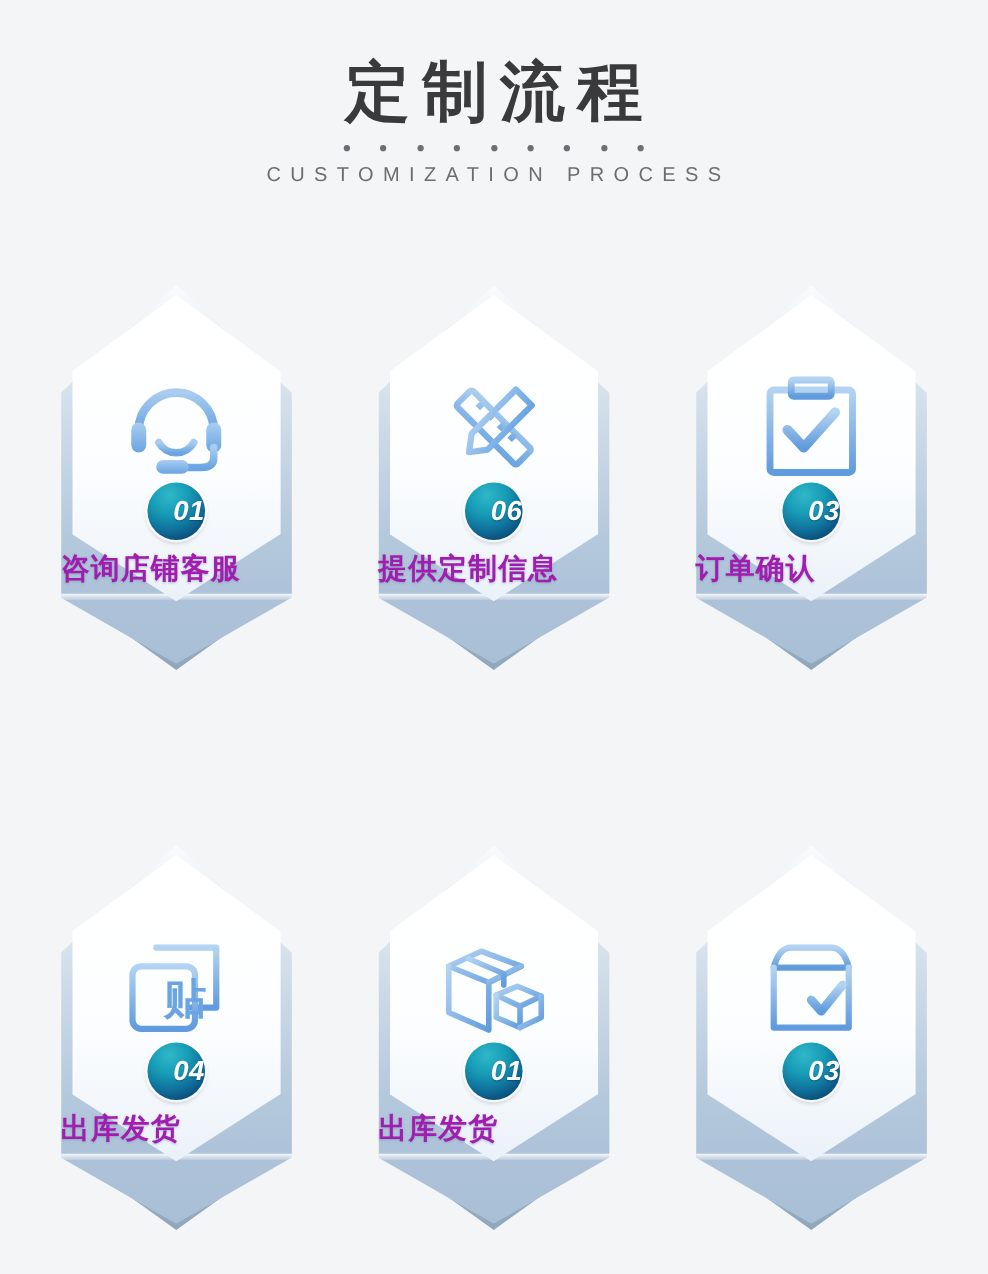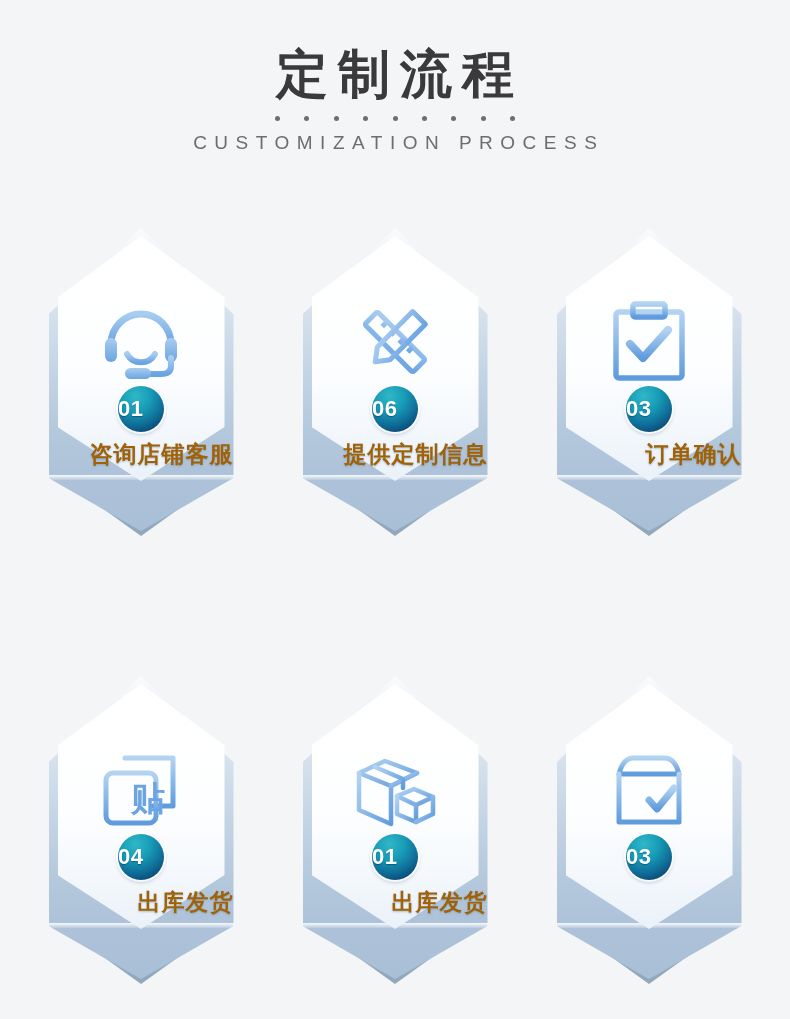--- a/index.html
+++ b/index.html
@@ -41,21 +41,21 @@
     align-items: center;
   }
   .dot {
     width: 5px;
     height: 5px;
     border-radius: 50%;
     background: #6e6e72;
   }
   .subtitle {
     margin: 11px 0 0;
-    font-size: 19px;
+    font-size: 16px;
     letter-spacing: 7.5px;
     text-indent: 7.5px;
     color: #6d6d70;
     font-family: "Liberation Sans", sans-serif;
   }
 
   
   .steps {
     position: absolute;
     top: 228px;
@@ -158,41 +158,42 @@
     left: 50%;
     top: 158px;
     transform: translateX(-50%);
     width: 46px;
     height: 46px;
     border-radius: 50%;
     background: radial-gradient(circle at 38% 22%, #2fb8c8 0%, #179bb6 34%, #0f6f99 62%, #0b3f6e 88%, #0a2f57 100%);
     box-shadow: 0 0 0 2px rgba(255,255,255,.85), 0 2px 4px rgba(20,50,80,.30);
     display: flex;
     align-items: center;
-    justify-content: flex-start;
+    justify-content: flex-end;
+    font-style: italic;
   }
   .badge-num {
     color: #ffffff;
     font-size: 22px;
     font-weight: bold;
     letter-spacing: .5px;
     font-family: "Liberation Sans", sans-serif;
     text-shadow: 0 1px 1px rgba(0,40,70,.45);
   }
 
   
   .step-label {
     position: absolute;
     left: 0;
     top: 211px;
     width: 185px;
-    text-align: right;
+    text-align: left;
     font-size: 23px;
     font-weight: bold;
-    color: #a16207;
+    color: #a21caf;
     letter-spacing: 1px;
     font-family: "DejaVu Sans", "Liberation Sans", sans-serif;
     text-shadow: 0 1px 2px rgba(110,140,170,.55);
   }
 </style>
 </head>
 <body>
 
 <div class="header">
   <h1 class="title">定制流程</h1>

